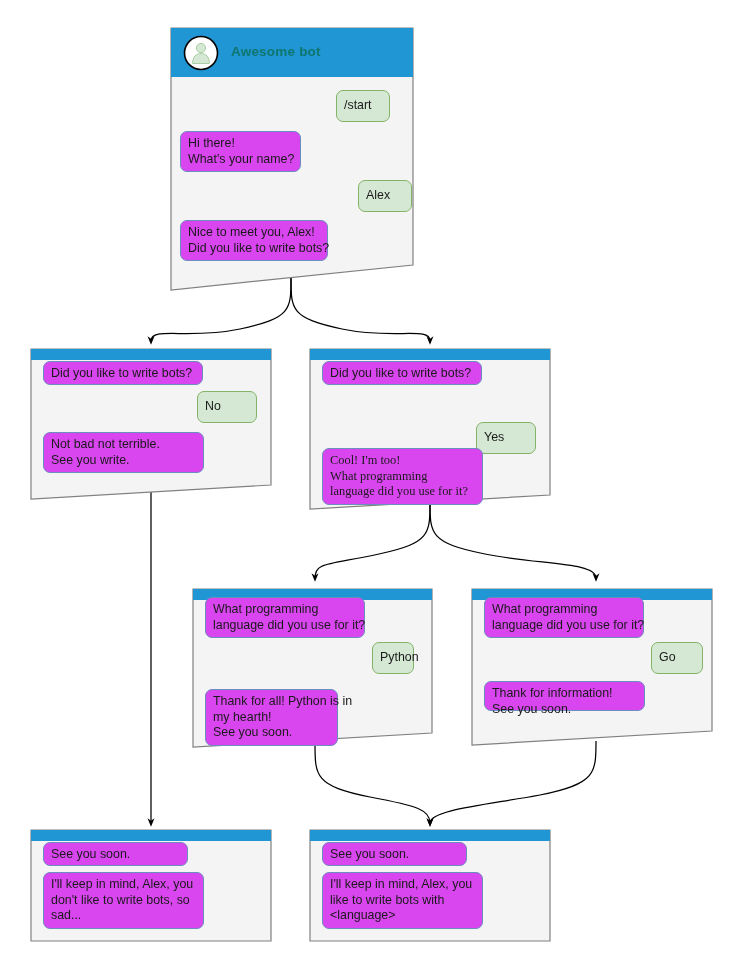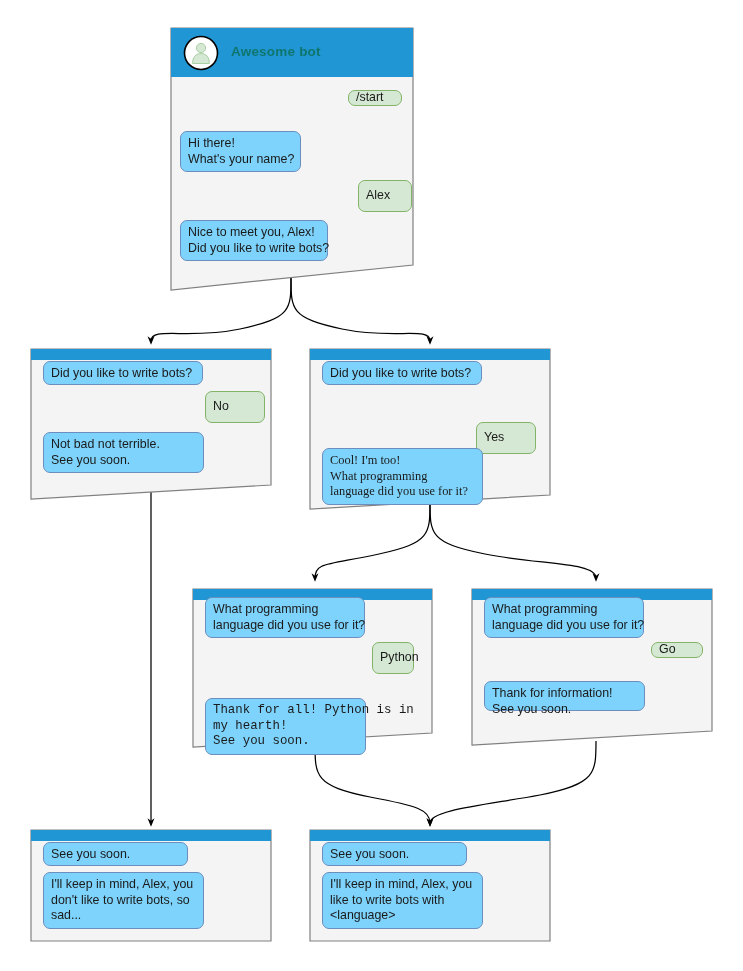--- a/index.html
+++ b/index.html
@@ -16,21 +16,21 @@
   .card .content{position:absolute;left:0;top:0;width:100%;height:100%;}
 
   .hdr-title{
     position:absolute;color:#0f766e;font-size:13.5px;font-weight:bold;
     letter-spacing:0.2px;white-space:nowrap;
   }
   .avatar{position:absolute;}
 
   .bubble{
     position:absolute;box-sizing:border-box;
-    border-radius:7px;border:1px solid #6c8ebf;background:#7dd3fc;
+    border-radius:7px;border:1px solid #6c8ebf;background:#d946ef;
     color:#1a1a1a;font-size:12.4px;line-height:15.5px;
     padding:4px 7px 4px 7px;white-space:pre;
   }
   .bubble.green{border-color:#82b366;background:#d5e8d4;}
   .bubble.center{display:flex;align-items:center;}
 </style>
 </head>
 <body>
 
 <div id="canvas">
@@ -67,42 +67,42 @@
     <div class="content">
       <div class="avatar" style="left:13px;top:8px;width:36px;height:36px;">
         <svg viewBox="0 0 36 36" xmlns="http://www.w3.org/2000/svg">
           <circle cx="18" cy="18" r="16.5" fill="#ffffff" stroke="#000000" stroke-width="1.6"></circle>
           <circle cx="18" cy="13" r="4.6" fill="#d5e8d4" stroke="#a9cfa4" stroke-width="1"></circle>
           <path d="M9.6,28.5 C9.6,21.5 13.2,18.6 18,18.6 C22.8,18.6 26.4,21.5 26.4,28.5 Z" fill="#d5e8d4" stroke="#a9cfa4" stroke-width="1"></path>
         </svg>
       </div>
       <div class="hdr-title" style="left:61px;top:17px;">Awesome bot</div>
 
-      <div class="bubble green center" style="left:178px;top:63px;width:54px;height:16px;justify-content:flex-start;">/start</div>
+      <div class="bubble green center" style="left:166px;top:63px;width:54px;height:32px;justify-content:flex-start;">/start</div>
 
       <div class="bubble" style="left:10px;top:104px;width:121px;height:41px;">Hi there!
 What's your name?</div>
 
       <div class="bubble green center" style="left:188px;top:153px;width:54px;height:32px;">Alex</div>
 
       <div class="bubble" style="left:10px;top:193px;width:148px;height:41px;">Nice to meet you, Alex!
 Did you like to write bots?</div>
     </div>
   </div>
 
   <div class="card" style="left:30px;top:348px;width:242px;height:152px;">
     <svg class="shape" viewBox="0 0 242 152" xmlns="http://www.w3.org/2000/svg">
       <path d="M1,1 L241,1 L241,137 L1,151 Z" fill="#f4f4f4" stroke="#808080" stroke-width="1.2"></path>
       <rect x="1" y="1" width="240" height="11" fill="#2196d4"></rect>
     </svg>
     <div class="content">
       <div class="bubble" style="left:13px;top:13px;width:160px;height:24px;">Did you like to write bots?</div>
-      <div class="bubble green center" style="left:167px;top:43px;width:60px;height:32px;margin-left:8px;">No</div>
+      <div class="bubble green center" style="left:167px;top:43px;width:60px;height:32px;">No</div>
       <div class="bubble" style="left:13px;top:84px;width:161px;height:41px;">Not bad not terrible.
-See you soon.</div>
+See you write.</div>
     </div>
   </div>
 
   <div class="card" style="left:309px;top:348px;width:242px;height:162px;">
     <svg class="shape" viewBox="0 0 242 162" xmlns="http://www.w3.org/2000/svg">
       <path d="M1,1 L241,1 L241,147 L1,161 Z" fill="#f4f4f4" stroke="#808080" stroke-width="1.2"></path>
       <rect x="1" y="1" width="240" height="11" fill="#2196d4"></rect>
     </svg>
     <div class="content">
       <div class="bubble" style="left:13px;top:13px;width:160px;height:24px;">Did you like to write bots?</div>
@@ -115,35 +115,35 @@
 
   <div class="card" style="left:192px;top:588px;width:241px;height:160px;">
     <svg class="shape" viewBox="0 0 241 160" xmlns="http://www.w3.org/2000/svg">
       <path d="M1,1 L240,1 L240,145 L1,159 Z" fill="#f4f4f4" stroke="#808080" stroke-width="1.2"></path>
       <rect x="1" y="1" width="239" height="11" fill="#2196d4"></rect>
     </svg>
     <div class="content">
       <div class="bubble" style="left:13px;top:9px;width:160px;height:41px;">What programming
 language did you use for it?</div>
       <div class="bubble green center" style="left:180px;top:54px;width:42px;height:32px;">Python</div>
-      <div class="bubble" style="left:13px;top:110px;width:161px;height:57px;font-family:Liberation Mono, monospace;">Thank for all! Python is in
+      <div class="bubble" style="left:13px;top:101px;width:133px;height:57px;">Thank for all! Python is in
 my hearth!
 See you soon.</div>
     </div>
   </div>
 
   <div class="card" style="left:471px;top:588px;width:242px;height:158px;">
     <svg class="shape" viewBox="0 0 242 158" xmlns="http://www.w3.org/2000/svg">
       <path d="M1,1 L241,1 L241,143 L1,157 Z" fill="#f4f4f4" stroke="#808080" stroke-width="1.2"></path>
       <rect x="1" y="1" width="240" height="11" fill="#2196d4"></rect>
     </svg>
     <div class="content">
       <div class="bubble" style="left:13px;top:9px;width:160px;height:41px;">What programming
 language did you use for it?</div>
-      <div class="bubble green center" style="left:180px;top:54px;width:52px;height:16px;">Go</div>
+      <div class="bubble green center" style="left:180px;top:54px;width:52px;height:32px;">Go</div>
       <div class="bubble" style="left:13px;top:93px;width:161px;height:30px;">Thank for information!
 See you soon.</div>
     </div>
   </div>
 
   <div class="card" style="left:30px;top:829px;width:242px;height:113px;">
     <svg class="shape" viewBox="0 0 242 113" xmlns="http://www.w3.org/2000/svg">
       <path d="M1,1 L241,1 L241,112 L1,112 Z" fill="#f4f4f4" stroke="#808080" stroke-width="1.2"></path>
       <rect x="1" y="1" width="240" height="11" fill="#2196d4"></rect>
     </svg>

